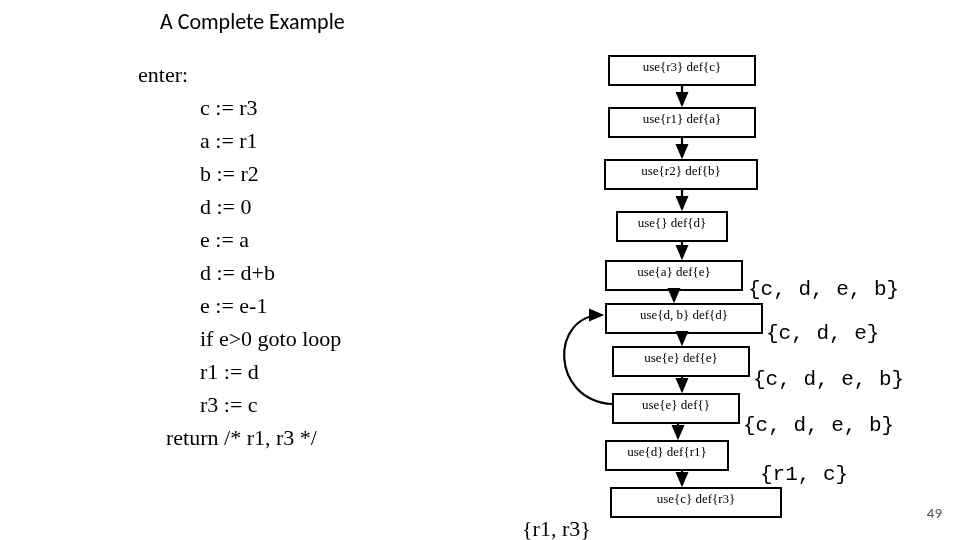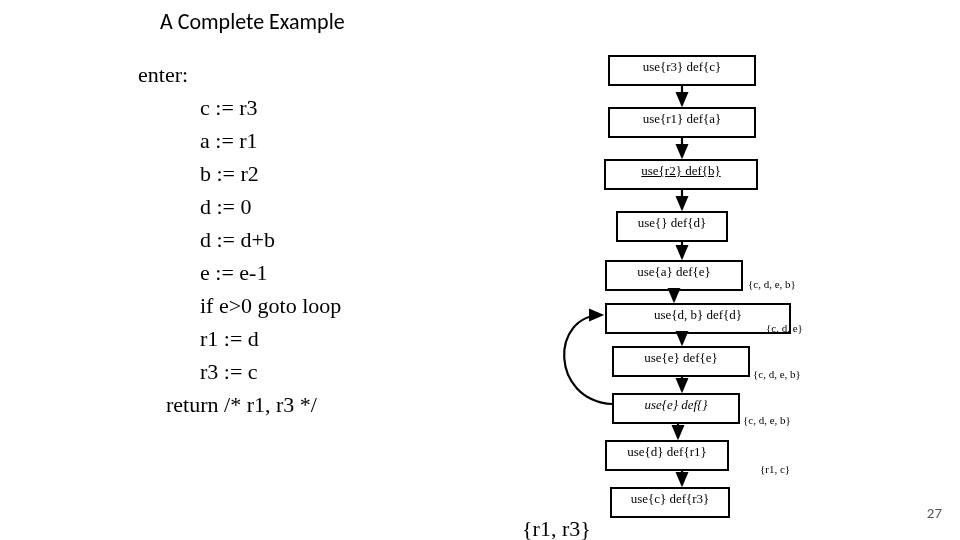--- a/index.html
+++ b/index.html
@@ -31,22 +31,23 @@
   .block {
     border: 2.5px solid #000;
     padding: 2px 8px 9px 8px;
     font-size: 13px;
     text-align: center;
     white-space: nowrap;
     position: absolute;
   }
   .annot {
     position: absolute;
-    font-size: 11px;
+    font-size: 21px;
     white-space: nowrap;
+    font-family: Liberation Mono, monospace;
   }
   .small-set {
     position: absolute;
     font-size: 22px;
     white-space: nowrap;
     margin-top: 24px;
   }
   .pagenum {
     position: absolute;
     right: 18px;
@@ -66,48 +67,49 @@
 <body>
 
 <div class="title">A Complete Example</div>
 
 <div class="code-pane">
   <div class="label">enter:</div>
   <div class="indent">c := r3</div>
   <div class="indent">a := r1</div>
   <div class="indent">b := r2</div>
   <div class="indent">d := 0</div>
+  <div class="indent">e := a</div>
   <div class="indent">d := d+b</div>
   <div class="indent">e := e-1</div>
   <div class="indent">if e&gt;0 goto loop</div>
   <div class="indent">r1 := d</div>
   <div class="indent">r3 := c</div>
   <div class="return-row">return /* r1, r3 */</div>
 </div>
 
 <div class="block" style="top:55px;  left:608px; width:148px;">use{r3}  def{c}</div>
 <div class="block" style="top:107px; left:608px; width:148px;">use{r1}  def{a}</div>
-<div class="block" style="top:159px; left:604px; width:154px;text-decoration:underline;">use{r2}  def{b}</div>
+<div class="block" style="top:159px; left:604px; width:154px;">use{r2}  def{b}</div>
 <div class="block" style="top:211px; left:616px; width:112px;">use{}  def{d}</div>
 <div class="block" style="top:260px; left:605px; width:138px;">use{a}  def{e}</div>
-<div class="block" style="top:303px; left:605px; width:186px;">use{d, b}  def{d}</div>
+<div class="block" style="top:303px; left:605px; width:158px;">use{d, b}  def{d}</div>
 <div class="block" style="top:346px; left:612px; width:138px;">use{e}  def{e}</div>
-<div class="block" style="top:393px; left:612px; width:128px;font-style:italic;">use{e}  def{}</div>
+<div class="block" style="top:393px; left:612px; width:128px;">use{e}  def{}</div>
 <div class="block" style="top:440px; left:605px; width:124px;">use{d}  def{r1}</div>
-<div class="block" style="top:487px; left:610px; width:120px;">use{c}  def{r3}</div>
+<div class="block" style="top:487px; left:610px; width:172px;">use{c}  def{r3}</div>
 
 <div class="annot" style="top:278px; left:748px;">{c, d, e, b}</div>
 <div class="annot" style="top:322px; left:766px;">{c, d, e}</div>
 <div class="annot" style="top:368px; left:753px;">{c, d, e, b}</div>
 <div class="annot" style="top:414px; left:743px;">{c, d, e, b}</div>
 <div class="annot" style="top:463px; left:760px;">{r1, c}</div>
 
 <div class="small-set" style="top:492px; left:522px;">{r1, r3}</div>
 
-<div class="pagenum">27</div>
+<div class="pagenum">49</div>
 
 <svg class="arrows">
   <defs>
     <marker id="ah" markerWidth="8" markerHeight="8" refX="6" refY="3" orient="auto">
       <path d="M0,0 L7,3 L0,6 Z" fill="#000"></path>
     </marker>
   </defs>
 
   <line x1="682" y1="84" x2="682" y2="105" stroke="#000" stroke-width="2.2" marker-end="url(#ah)"></line>
   <line x1="682" y1="136" x2="682" y2="157" stroke="#000" stroke-width="2.2" marker-end="url(#ah)"></line>

